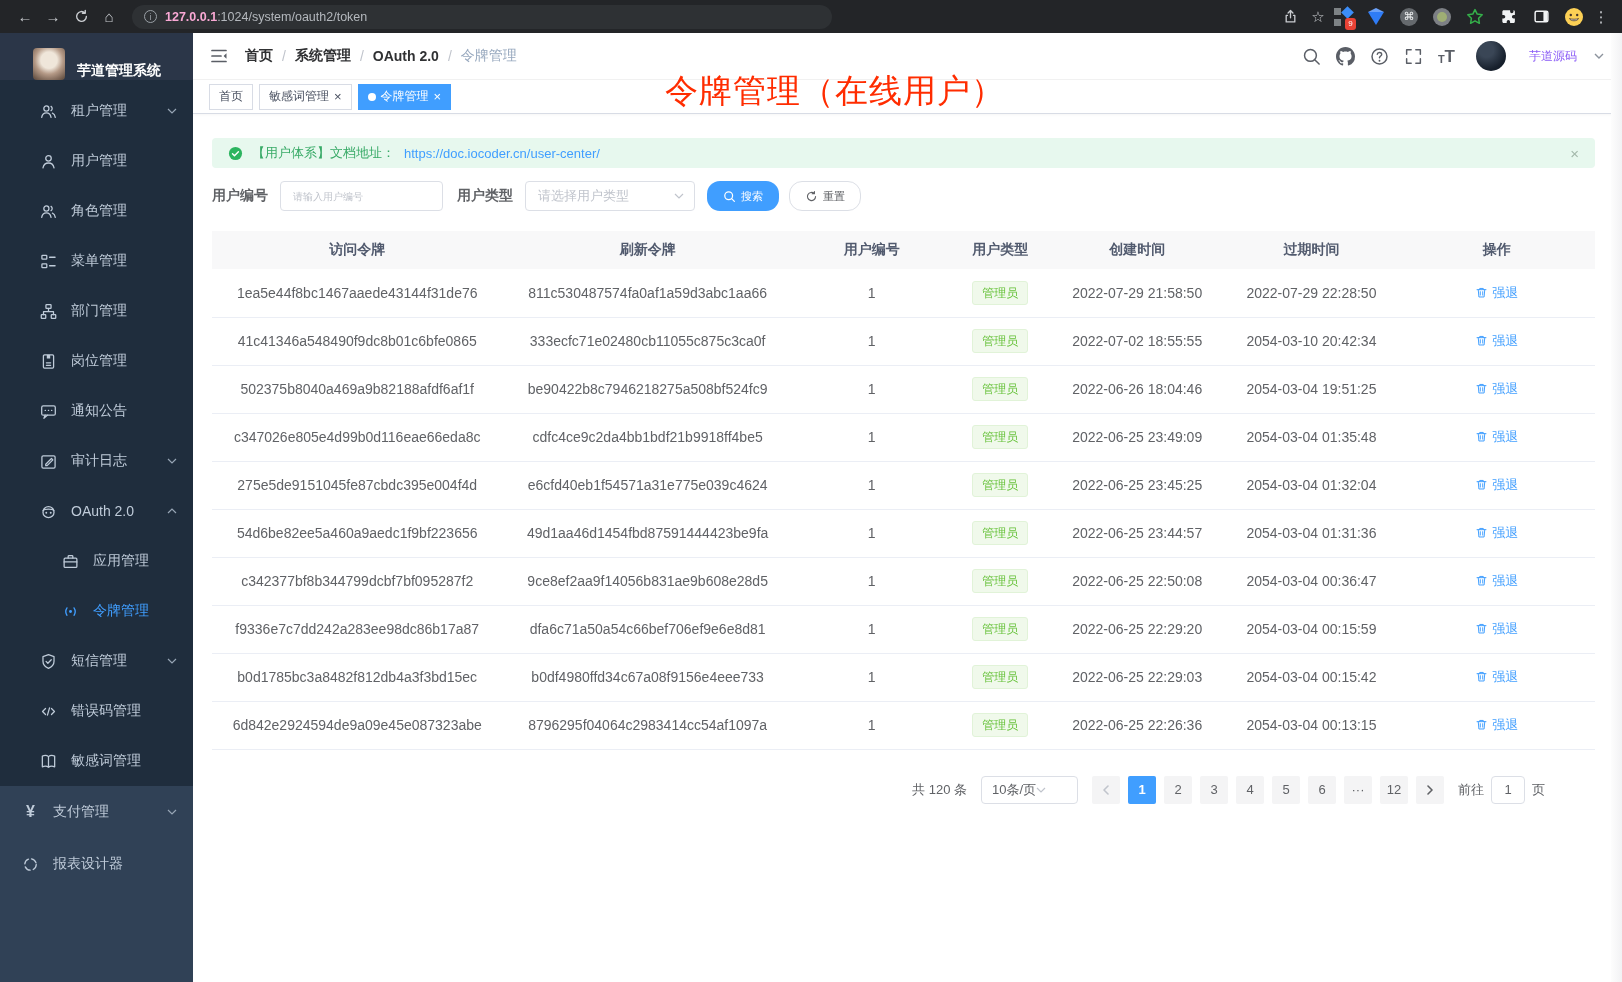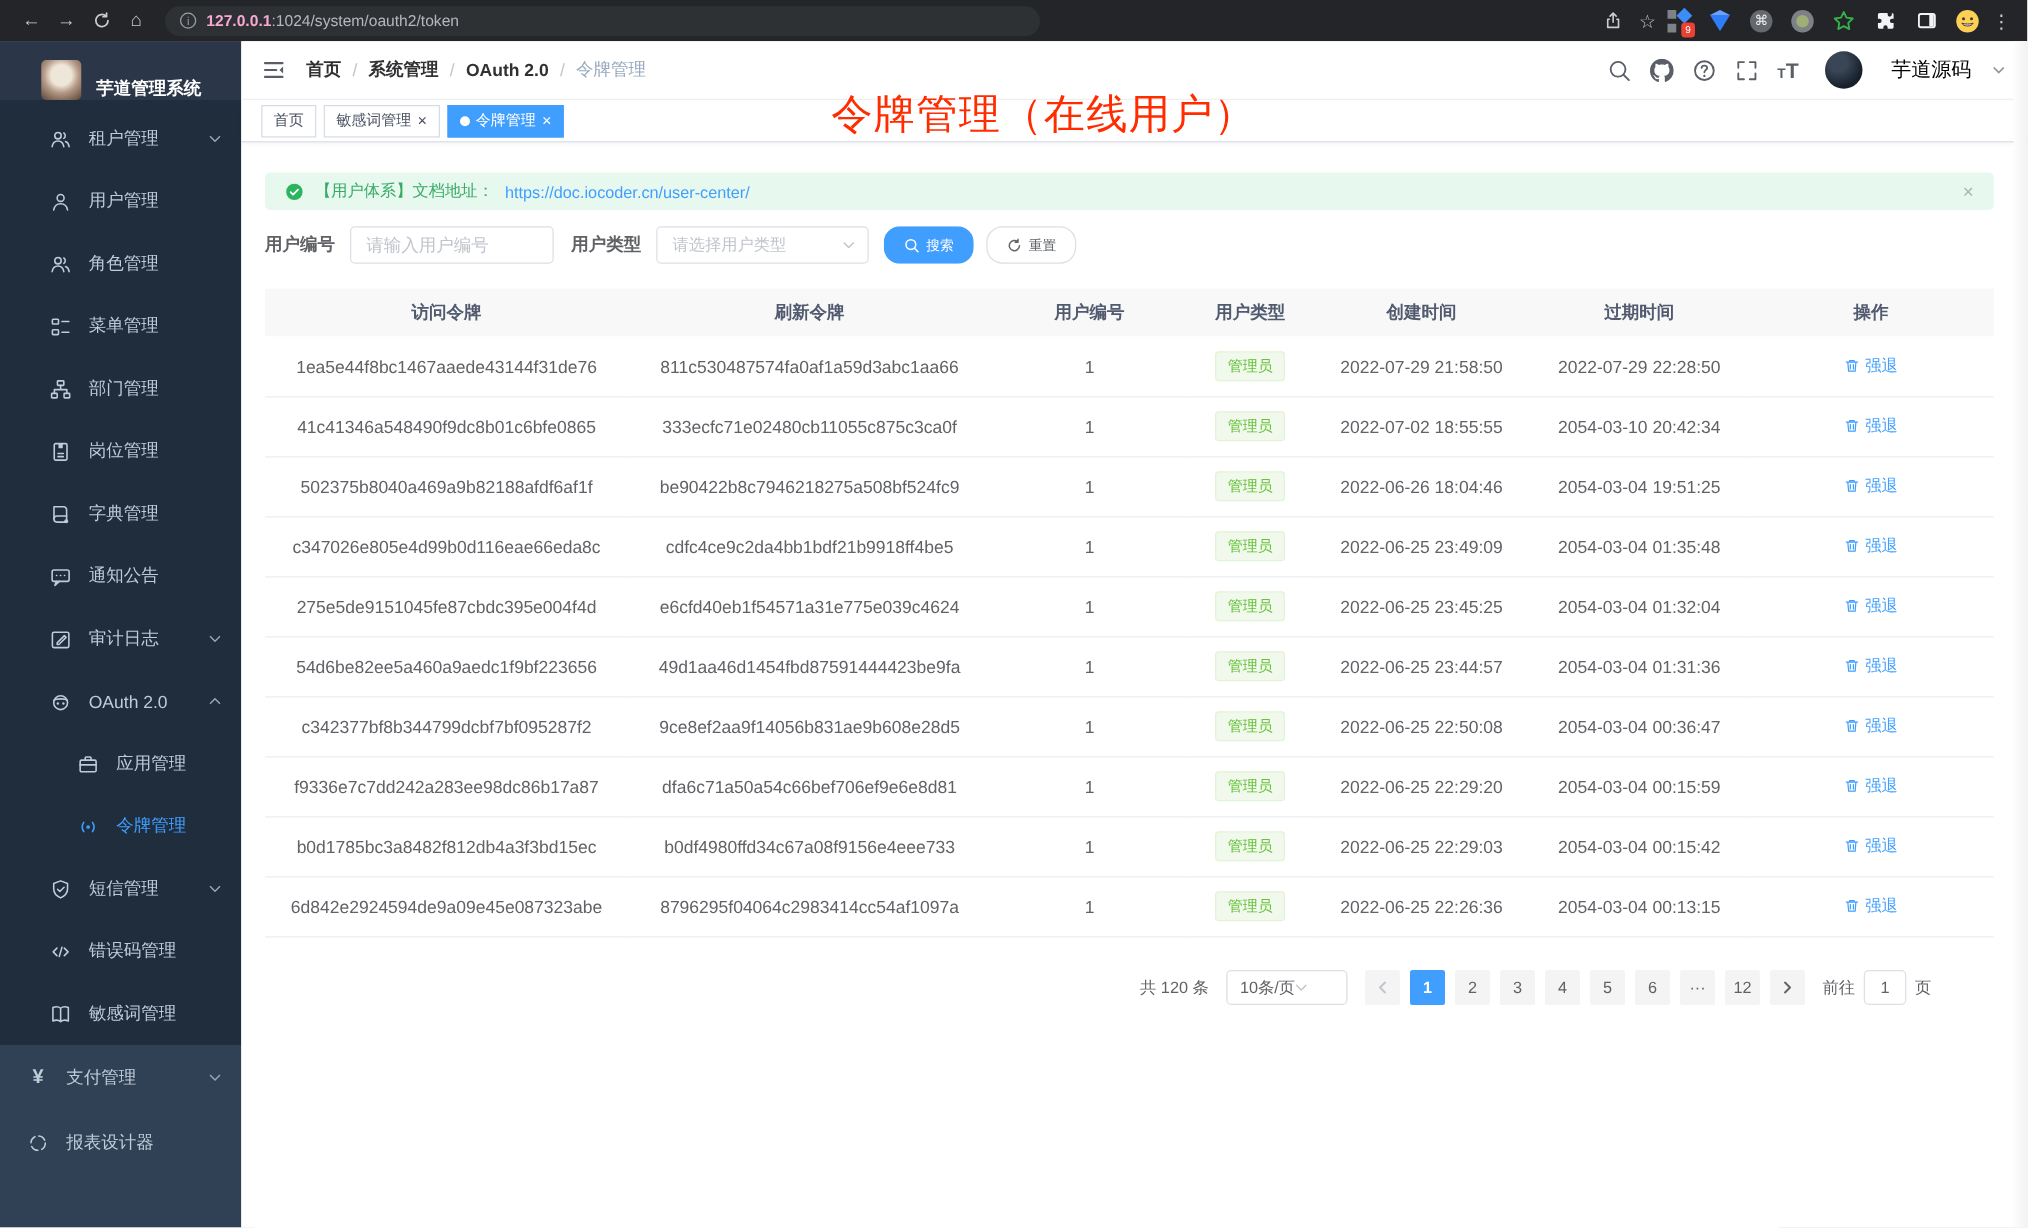--- a/index.html
+++ b/index.html
@@ -53,40 +53,40 @@
   .crumb{color:#303133;font-weight:600;cursor:pointer}
   .crumb.cur{color:#97a8be;font-weight:400;cursor:default}
   .sep{color:#c0c4cc;font-weight:400}
   .nav-r{margin-left:auto;display:flex;align-items:center;gap:15px}
   .ni{width:19px;height:19px;color:#5a5e66;cursor:pointer}
   .ni *{fill:none;stroke:currentColor;stroke-width:1.4;stroke-linecap:round;stroke-linejoin:round}
   .ni .f{fill:currentColor;stroke:none}
   .tt{color:#5a5e66;font-weight:700;cursor:pointer;display:flex;align-items:flex-end;line-height:1}
   .tt .s{font-size:11px}.tt .b{font-size:17px}
   .avatar{width:30px;height:30px;border-radius:50%;background:radial-gradient(circle at 35% 30%,#3a4656 0 25%,#161f2b 70%);margin-left:6px;cursor:pointer}
-  .uname{font-size:16px;color:#000000;margin-left:8px;cursor:pointer}
+  .uname{font-size:12px;color:#8b5cf6;margin-left:8px;cursor:pointer}
   .caret{color:#8c939d;display:flex;margin-left:2px;cursor:pointer}
 
   .tags{height:34px;display:flex;align-items:center;gap:6px;padding:0 16px;border-bottom:1px solid #d8dce5;box-shadow:0 1px 3px rgba(0,0,0,.04)}
   .tag{height:26px;display:flex;align-items:center;gap:5px;padding:0 9px;border:1px solid #d8dce5;background:#fff;color:#495060;font-size:12px;cursor:pointer}
   .tag .x{font-size:13px;line-height:1;color:inherit;cursor:pointer}
   .tag.active{background:#409eff;border-color:#409eff;color:#fff}
   .tag .dot{width:8px;height:8px;border-radius:50%;background:#fff;display:inline-block}
 
   .note{position:absolute;left:472px;top:36px;font-size:33px;font-weight:500;color:#ff2c00;z-index:9;white-space:nowrap;letter-spacing:1px}
 
   .content{padding:24px 27px 0 19px}
   .alert{height:30px;background:#e7f8ee;border-radius:4px;display:flex;align-items:center;gap:9px;padding:0 16px;font-size:13px}
   .alert .txt{color:#38aa67}
   .alert a{color:#409eff;text-decoration:none;cursor:pointer}
   .alert .close{margin-left:auto;color:#a3b8aa;font-size:15px;cursor:pointer}
 
   .filters{margin-top:13px;display:flex;align-items:center;font-size:14px}
   .flabel{font-weight:700;color:#606266;margin-right:12px}
-  .finput{width:163px;height:30px;border:1px solid #dcdfe6;border-radius:4px;padding:0 12px;font-size:14px;color:#606266;outline:none;font-family:inherit}
+  .finput{width:163px;height:30px;border:1px solid #dcdfe6;border-radius:4px;padding:0 12px;font-size:10px;color:#606266;outline:none;font-family:inherit}
   .finput::placeholder{color:#c0c4cc}
   .fselect{width:170px;height:30px;border:1px solid #dcdfe6;border-radius:4px;padding:0 10px 0 12px;font-size:13px;color:#c0c4cc;display:flex;align-items:center;justify-content:space-between;margin-right:12px;cursor:pointer;background:#fff}
   .gap2{margin-left:14px}
   .btn{height:30px;border-radius:13px;font-size:11px;display:inline-flex;align-items:center;gap:5px;padding:0 15px;cursor:pointer;border:1px solid transparent;font-family:inherit}
   .btn-primary{background:#409eff;color:#fff}
   .btn-plain{background:#fff;border-color:#dcdfe6;color:#606266;margin-left:10px}
 
   table{width:100%;border-collapse:collapse;margin-top:20px;table-layout:fixed}
   th{height:38px;background:#f8f8f9;color:#515a6e;font-weight:700;font-size:14px;text-align:center}
   td{height:48px;text-align:center;border-bottom:1px solid #ebeef5;font-size:14px;color:#606266;overflow:hidden;white-space:nowrap}
@@ -233,28 +233,20 @@
             </svg>
           <span>部门管理</span>
         </div>
         <div class="m-item">
           <svg class="mi" viewBox="0 0 16 16">
               <rect x="3.2" y="1.8" width="9.6" height="12.4" rx="1"></rect>
               <path class="f" d="M6.4 1.8h3.2v3.4H6.4z"></path>
               <path d="M6 9.2h4M6 11.6h4"></path>
             </svg>
           <span>岗位管理</span>
-        </div>
-        <div class="m-item">
-          <svg class="mi" viewBox="0 0 16 16">
-              <path d="M3 2.2h7.2a2.3 2.3 0 0 1 2.3 2.3v9.3H5.3A2.3 2.3 0 0 1 3 11.5z"></path>
-              <path d="M3 11.5a2.3 2.3 0 0 1 2.3-2.3h7.2"></path>
-              <circle class="f" cx="12.2" cy="13.1" r="1.5"></circle>
-            </svg>
-          <span>字典管理</span>
         </div>
         <div class="m-item">
           <svg class="mi" viewBox="0 0 16 16">
               <rect x="1.6" y="2.8" width="12.8" height="8.6" rx="1.4"></rect>
               <path d="M4.8 11.4l-1.1 3 3.4-3"></path>
               <path d="M4.9 7h.2M7.9 7h.2M10.9 7h.2" stroke-width="1.8"></path>
             </svg>
           <span>通知公告</span>
         </div>
         <div class="m-item">

